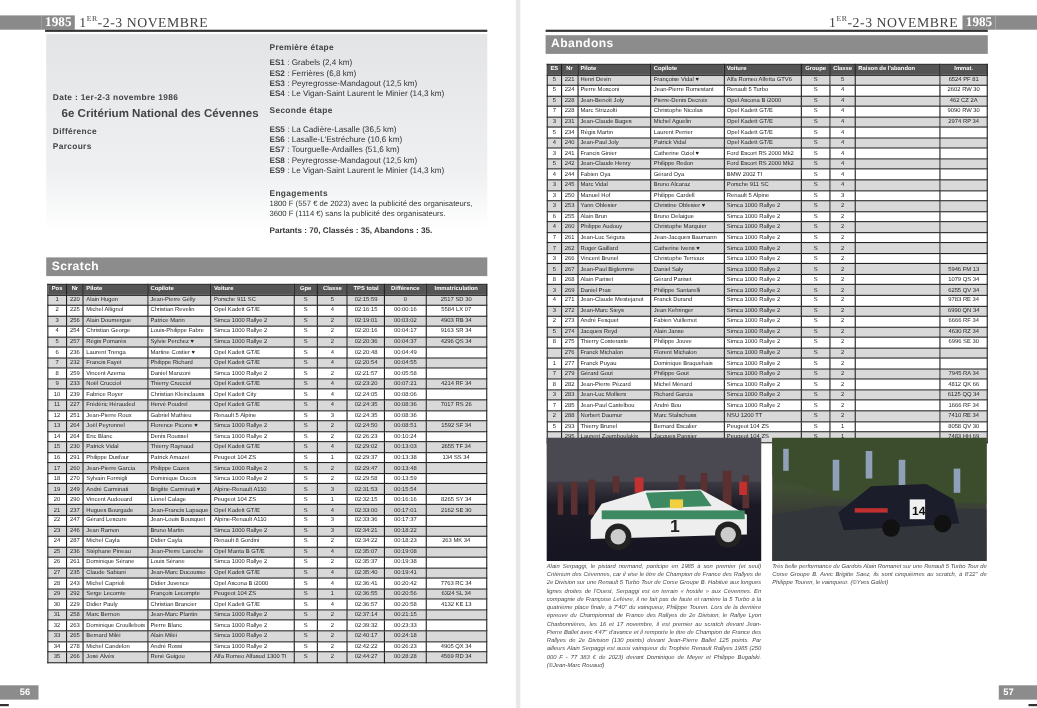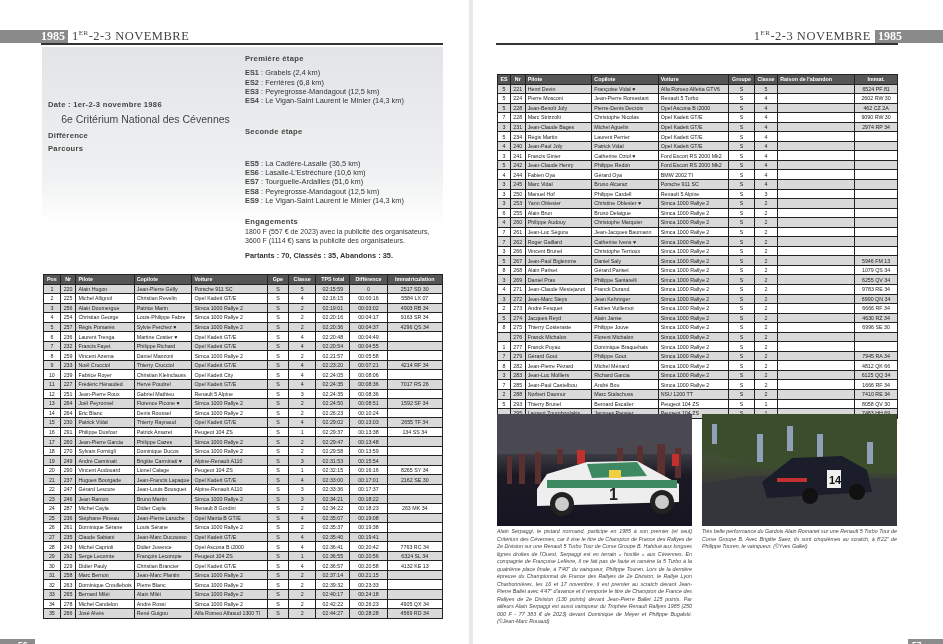--- a/index.html
+++ b/index.html
@@ -1,35 +1,35 @@
 <!DOCTYPE html>
 <html><head>
 <meta charset="utf-8">
 <style>
 *{box-sizing:border-box;margin:0;padding:0}
 body{width:943px;height:644px;background:#fff;font-family:"Liberation Sans",sans-serif;position:relative;overflow:hidden;color:#222}
-.page{position:absolute;top:16px;height:602px}
+.page{position:absolute;top:0;height:602px}
 #left{left:0;width:470px}
 #right{left:472px;width:471px}
 .gutter{position:absolute;left:469px;top:0;width:4px;height:644px;background:#e8e8e8}
 .hdr{position:absolute;top:14px;height:13px;display:flex;align-items:center}
 .hdr .tab{background:#8a8a8a;height:13px}
 .hdr .year{background:#8a8a8a;color:#fff;font-family:"Liberation Serif",serif;font-weight:bold;font-size:12px;padding:0 3px;line-height:13px}
 .hdr .title{font-family:"Liberation Serif",serif;font-size:12.5px;color:#444;letter-spacing:0.5px;padding:0 4px}
 .hdr .title sup{font-size:7px}
 .rule{position:absolute;top:27px;height:1.5px;background:#333}
 .fiche{position:absolute;left:42px;top:31px;width:401px;height:178px;background:linear-gradient(#e2e4e6,#eef0f1 70%,#fff)}
 .fiche-badge{position:absolute;left:2px;top:2px;width:125px;height:30px}
 .fiche-badge .shape{position:absolute;left:0;top:0;width:125px;height:30px;background:#6d6d6d;clip-path:polygon(3% 25%,100% 0,88% 80%,84% 100%,5% 90%)}
 .fiche-badge .lbl{position:absolute;left:6px;top:10px;color:#fff;font-weight:bold;font-size:11.5px;letter-spacing:0.3px}
 .fcol{position:absolute;font-size:7.4px;line-height:9.3px;color:#333}
 .fcol b{color:#444}
 .fr{position:absolute;left:203px;top:7px;width:197px}
 .bh{font-weight:bold;font-size:7.6px;letter-spacing:0.3px;color:#444}
-.subt{font-weight:normal;font-size:10.5px;color:#444;text-align:center;margin:6px 0 8px 0}
+.subt{font-weight:bold;font-size:10.5px;color:#444;text-align:center;margin:6px 0 8px 0}
 .secbar{position:absolute;height:17px;background:#8c8c8c;color:#fff;font-weight:bold;font-size:11px;line-height:17px;padding-left:5px;letter-spacing:0.4px}
 table{border-collapse:collapse;position:absolute;font-size:5.3px;color:#222}
 th{background:#555;color:#fff;font-weight:bold;height:9.5px;border:0.6px solid #222;padding:0 2px;white-space:nowrap}
 td{height:9.55px;border:0.6px solid #222;padding:0 2px;white-space:nowrap;overflow:hidden}
 tr:nth-child(odd) td{background:#d9d9d9}
 tr:nth-child(even) td{background:#fff}
 .c{text-align:center}
 .photo{position:absolute;overflow:hidden}
 .caption{position:absolute;font-size:5.3px;line-height:7.5px;font-style:italic;color:#444;text-align:justify}
 .pnum{position:absolute;top:623px;height:13px;width:35px;background:#8c8c8c;color:#fff;font-weight:bold;font-size:8.5px;line-height:13px}
@@ -58,34 +58,35 @@
       <div class="bh" style="margin-top:4px">Parcours</div>
     </div>
     <div class="fcol fr">
       <div class="bh" style="margin-bottom:5px">Première étape</div>
       <div id="etape1">
           <div><b>ES1</b><span> : Grabels (2,4 km)</span></div>
           <div><b>ES2</b><span> : Ferrières (6,8 km)</span></div>
           <div><b>ES3</b><span> : Peyregrosse-Mandagout (12,5 km)</span></div>
           <div><b>ES4</b><span> : Le Vigan-Saint Laurent le Minier (14,3 km)</span></div>
         </div>
-      <div class="bh" style="margin:22px 0">Seconde étape</div>
+      <div class="bh" style="margin:7px 0">Seconde étape</div>
       <div id="etape2">
           <div><b>ES5</b><span> : La Cadière-Lasalle (36,5 km)</span></div>
           <div><b>ES6</b><span> : Lasalle-L'Estréchure (10,6 km)</span></div>
           <div><b>ES7</b><span> : Tourguelle-Ardailles (51,6 km)</span></div>
           <div><b>ES8</b><span> : Peyregrosse-Mandagout (12,5 km)</span></div>
           <div><b>ES9</b><span> : Le Vigan-Saint Laurent le Minier (14,3 km)</span></div>
         </div>
       <div class="bh" style="margin-top:12px">Engagements</div>
       <div style="font-size:7px">1800 F (557 € de 2023) avec la publicité des organisateurs, 3600 F (1114 €) sans la publicité des organisateurs.</div>
       <div style="margin-top:6px;font-weight:bold">Partants : 70, Classés : 35, Abandons : 35.</div>
     </div>
   </div>
 
+  <div class="secbar" style="left:42px;top:234px;width:401px">Scratch</div>
 
   <table id="scratch-table" style="left:43px;top:258px;width:400px">
     <thead>
         <tr id="scratch-head">
           <th style="width: 17px;">Pos</th>
           <th style="width: 16px;">Nr</th>
           <th style="text-align: left; width: 57px;">Pilote</th>
           <th style="text-align: left; width: 54px;">Copilote</th>
           <th style="text-align: left; width: 76px;">Voiture</th>
           <th style="width: 22px;">Gpe</th>
@@ -524,20 +525,21 @@
 </div>
 
 <div id="right" class="page">
   <div class="hdr" style="right:0">
     <div class="title"><span>1</span><sup>ER</sup><span>-2-3 NOVEMBRE</span></div>
     <div class="year">1985</div>
     <div class="tab" style="width:38px"></div>
   </div>
   <div class="rule" style="left:24px;width:402px"></div>
 
+  <div class="secbar" style="left:24px;top:32px;width:402px">Abandons</div>
 
   <table id="ab-table" style="left:25px;top:58px;width:401px">
     <thead>
         <tr id="ab-head">
           <th style="width: 11px;">ES</th>
           <th style="width: 11px;">Nr</th>
           <th style="text-align: left; width: 58px;">Pilote</th>
           <th style="text-align: left; width: 60px;">Copilote</th>
           <th style="text-align: left; width: 66px;">Voiture</th>
           <th style="width: 21px;">Groupe</th>

